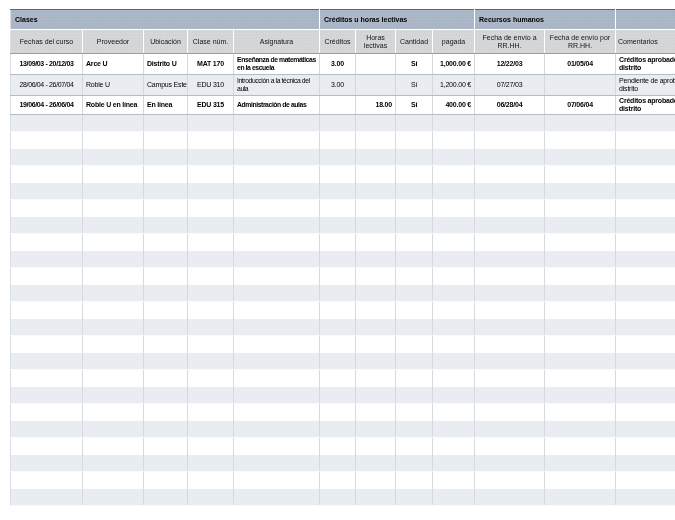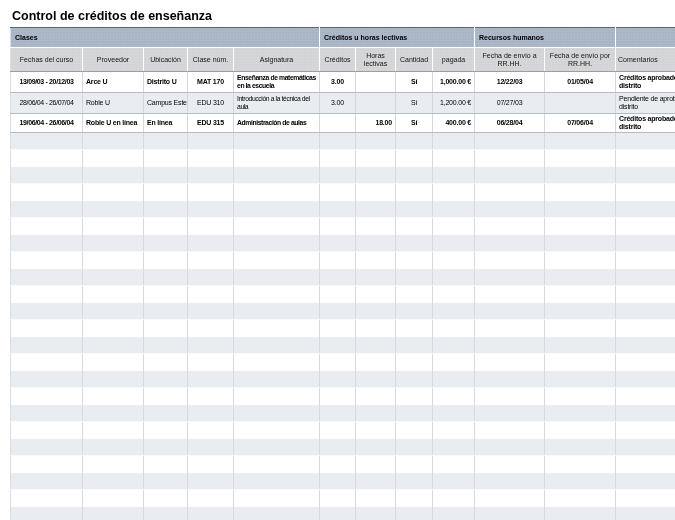--- a/index.html
+++ b/index.html
@@ -60,21 +60,20 @@
 
   
   tr.empty { height:17px; }
   tr.empty td { background:#ffffff; border-right:1px solid #d6dae0; }
   tr.empty.shade td { background:#e9ecf1; border-bottom:1px solid #f7f9fb; }
 </style>
 </head>
 <body>
 
 <div class="page">
-  <div class="sheet-title">Control de créditos de enseñanza</div>
   <div class="table-clip">
     <table>
       <colgroup id="colgroup">
           <col style="width: 72px;">
           <col style="width: 61px;">
           <col style="width: 44px;">
           <col style="width: 46px;">
           <col style="width: 86px;">
           <col style="width: 36px;">
           <col style="width: 40px;">

